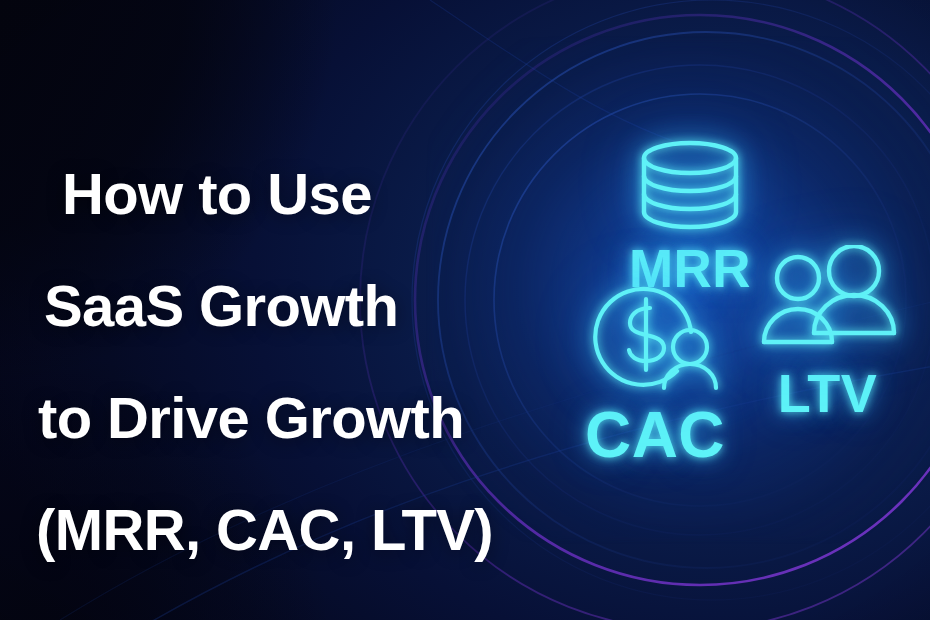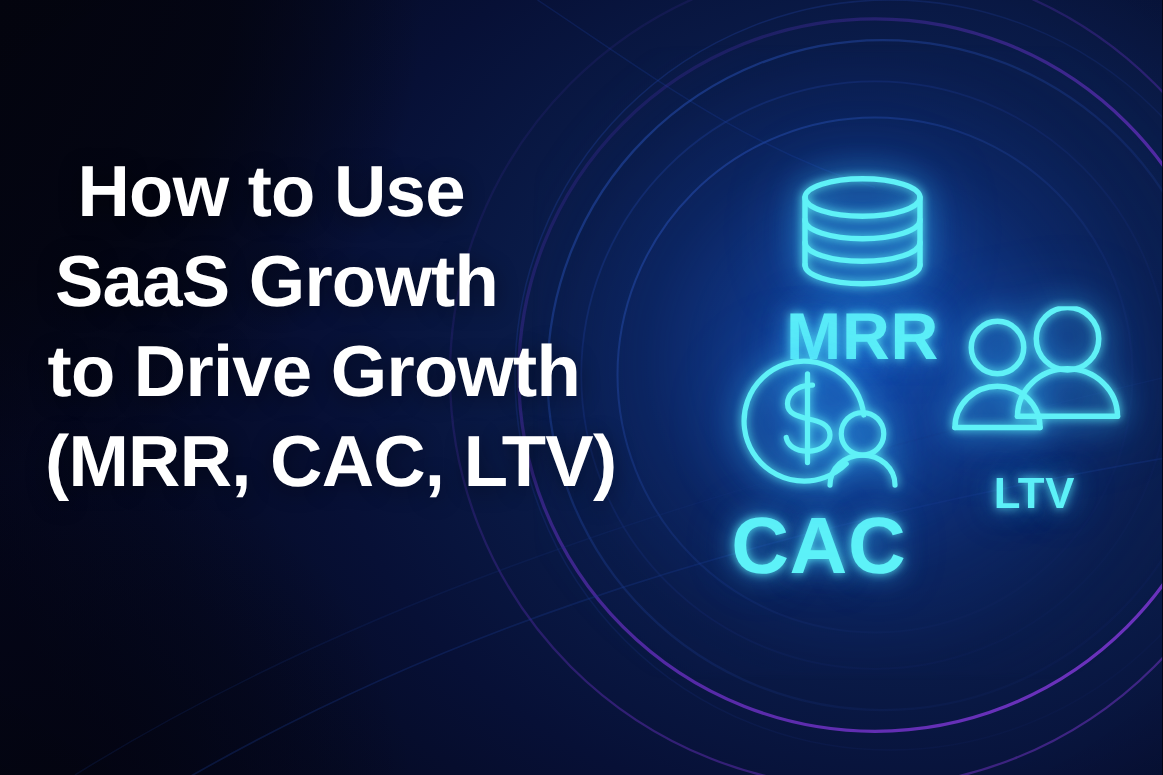--- a/index.html
+++ b/index.html
@@ -72,20 +72,21 @@
     width: 470px;
   }
   .title-line {
     color: #ffffff;
     font-size: 58px;
     font-weight: bold;
     line-height: 72px;
     letter-spacing: -0.6px;
     white-space: nowrap;
     text-shadow: 0 2px 18px rgba(0,0,0,0.45);
+    margin-top: 40px;
   }
   .title-line.indent-1 { padding-left: 26px; }
   .title-line.indent-2 { padding-left: 8px; }
   .title-line.indent-3 { padding-left: 0px; }
   .title-line.indent-4 { padding-left: 2px; }
 
   
   .cluster { position: absolute; left: 430px; top: 40px; width: 500px; height: 500px; }
 
   .metric { position: absolute; text-align: center; }
@@ -102,21 +103,21 @@
     line-height: 1;
   }
 
   .metric-mrr  { left: 180px; top: 60px;  width: 160px; margin-top: 40px; }
   .metric-mrr .label  { font-size: 53px; margin-top: 8px; }
 
   .metric-cac  { left: 130px; top: 235px; width: 190px; }
   .metric-cac .label  { font-size: 64px; margin-top: 4px; }
 
   .metric-ltv  { left: 310px; top: 205px; width: 175px; }
-  .metric-ltv .label  { font-size: 35px; margin-top: 12px; }
+  .metric-ltv .label  { font-size: 54px; margin-top: 2px; }
 
   .neon {
     filter:
       drop-shadow(0 0 4px rgba(93,242,248,0.95))
       drop-shadow(0 0 12px rgba(60,200,255,0.7))
       drop-shadow(0 0 26px rgba(32,130,255,0.45));
   }
   .neon-stroke {
     fill: none;
     stroke: #5ff1f7;

